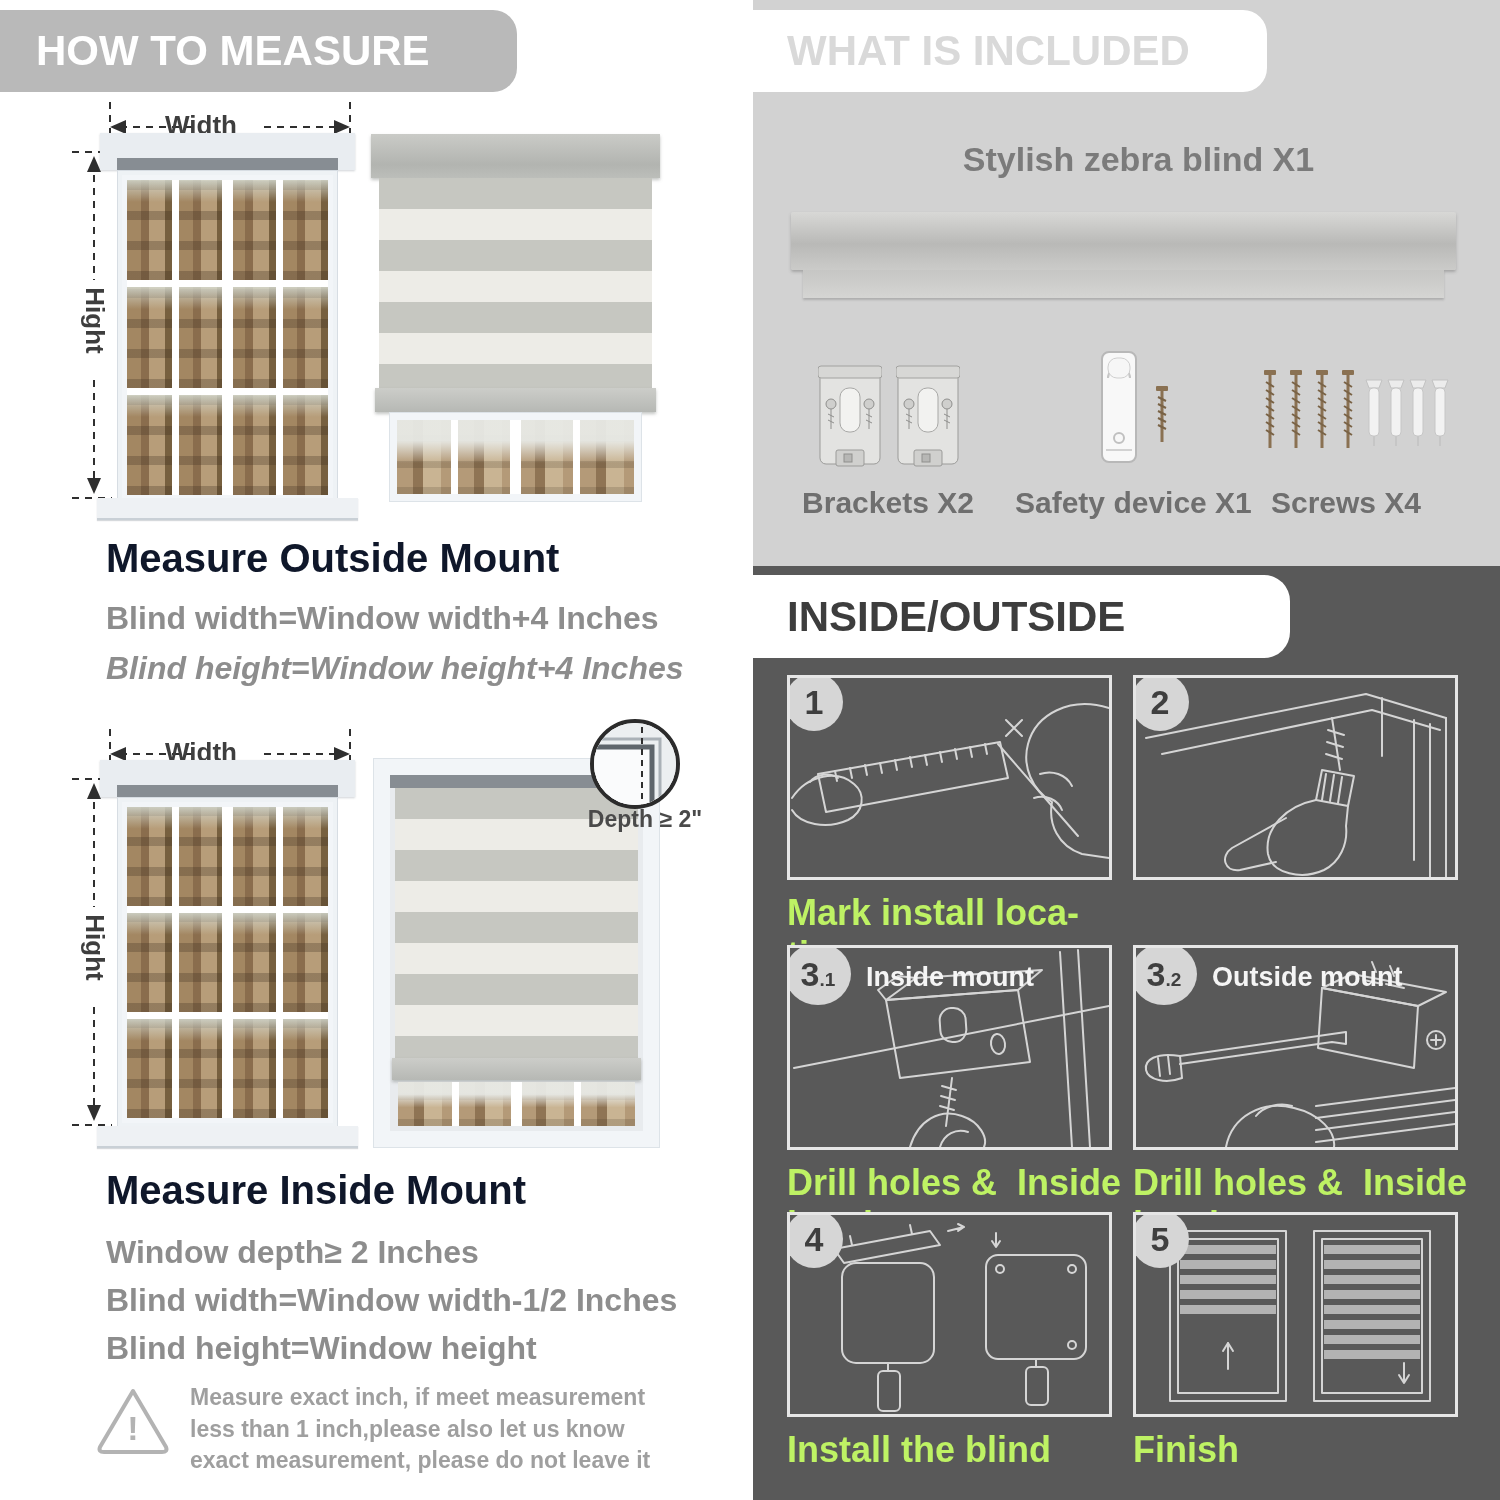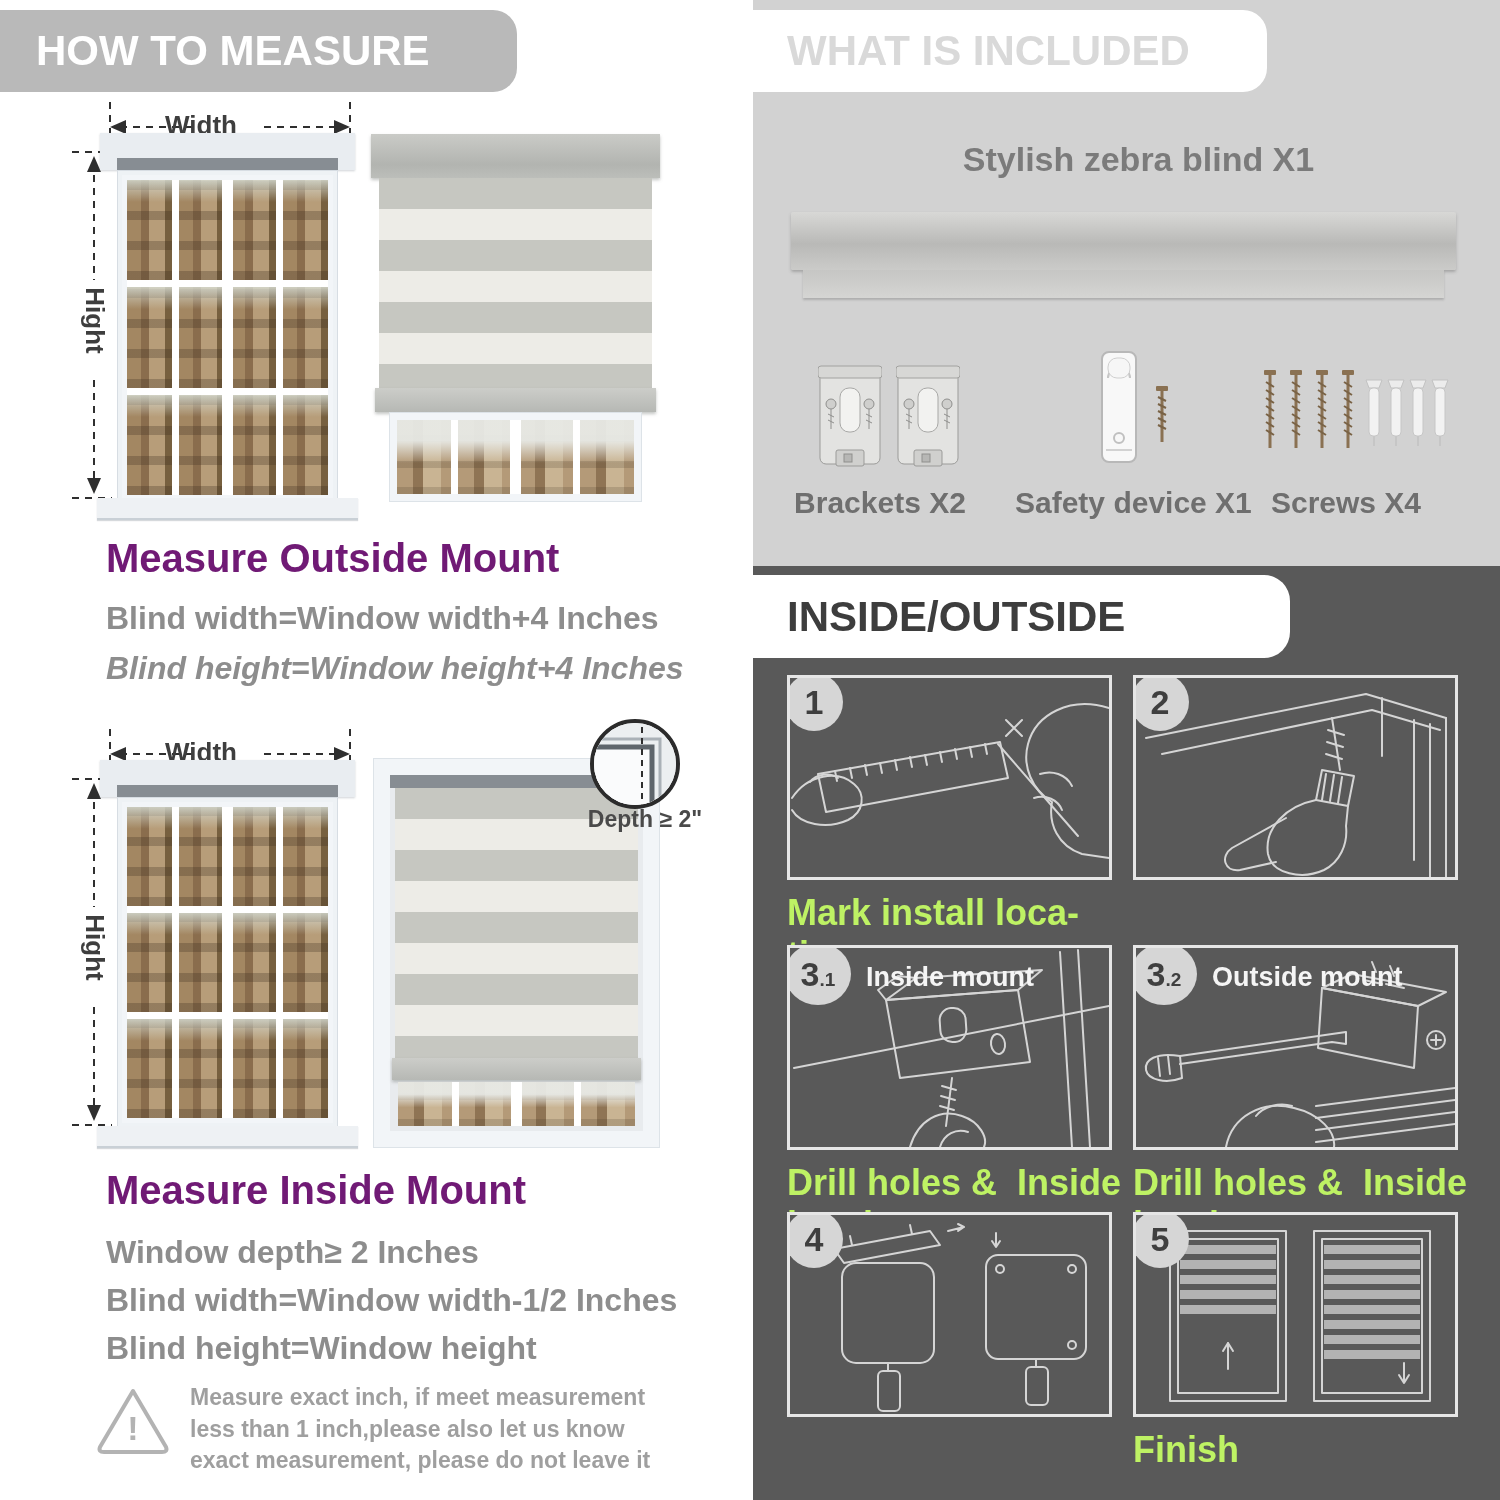--- a/index.html
+++ b/index.html
@@ -44,21 +44,21 @@
             box-shadow:0 2px 3px rgba(90,95,90,.35);}
   .zebra{background:repeating-linear-gradient(180deg,#c6c7c1 0 31px,#edece7 31px 62px);}
   .botrail{background:linear-gradient(180deg,#cccdc9,#b6b8b4);box-shadow:0 2px 3px rgba(90,95,90,.35);}
   .inframe{background:#f2f5f8;border:1px solid #dde3e8;box-sizing:border-box;}
   .opening{background:#e8ebee;}
 
   .detail-circle{border:4px solid #2b2b2b;border-radius:50%;background:#ffffff;overflow:hidden;box-sizing:border-box;}
   .depth-label{font-size:23px;font-weight:bold;color:#4a4a4a;text-align:center;white-space:nowrap;}
 
   
-  .h-measure{font-size:40px;font-weight:bold;color:#701a75;}
+  .h-measure{font-size:40px;font-weight:bold;color:#0f172a;}
   .t-measure{font-size:32px;font-weight:bold;color:#8d8d8d;}
   .warn-text{font-size:23px;font-weight:bold;color:#9f9f9f;line-height:1.38;}
 
   
   .blind-title{font-size:34px;font-weight:bold;color:#7b7b7b;text-align:center;}
   .rail-main{background:linear-gradient(180deg,#d8d8d6,#b9b9b7 55%,#cbcbc9),
              repeating-linear-gradient(180deg, rgba(255,255,255,.22) 0 3px, rgba(0,0,0,0) 3px 6px);
              background-blend-mode:normal;border-radius:2px;box-shadow:0 2px 3px rgba(110,110,110,.45);}
   .rail-lip{background:linear-gradient(180deg,#c6c6c4,#d5d5d3);box-shadow:0 2px 2px rgba(110,110,110,.35);}
   .item-label{font-size:30px;font-weight:bold;color:#6f6f6f;text-align:center;white-space:nowrap;}
@@ -270,21 +270,21 @@
       <use href="#scr" x="2" y="4"></use>
         <use href="#scr" x="28" y="4"></use>
         <use href="#scr" x="54" y="4"></use>
         <use href="#scr" x="80" y="4"></use>
       <use href="#anch" x="104" y="6"></use>
         <use href="#anch" x="126" y="6"></use>
         <use href="#anch" x="148" y="6"></use>
         <use href="#anch" x="170" y="6"></use>
     </svg>
 
-    <div class="abs item-label" style="left:32px;top:486px;width:190px;">Brackets X2</div>
+    <div class="abs item-label" style="left:40px;top:486px;width:190px;">Brackets X2</div>
     <div class="abs item-label" style="left:262px;top:486px;width:230px;">Safety device X1</div>
     <div class="abs item-label" style="left:503px;top:486px;width:180px;">Screws X4</div>
   </div>
 
   <div class="abs panel-dark">
     <div class="abs hdr-mount">INSIDE/OUTSIDE MOUNT</div>
 
     <div class="step-box" style="left:34px;top:109px;">
       <svg class="art" viewBox="0 0 319 199">
         <path d="M28,96 L210,64 L218,100 L36,134 Z"></path>
@@ -378,20 +378,21 @@
           <circle cx="282" cy="130" r="4"></circle>
         <path d="M246,144 v8"></path>
         <rect x="236" y="152" width="22" height="38" rx="5"></rect>
       </svg>
       <div class="step-badge">
         <span>4</span>
           <span class="sub"></span>
       </div>
       <div class="step-title"></div>
     </div>
+    <div class="step-caption" style="left:34px;top:863px;">Install the blind</div>
 
     <div class="step-box" style="left:380px;top:646px;">
       <svg class="art" viewBox="0 0 319 199">
         <rect x="34" y="16" width="116" height="170"></rect>
         <rect x="42" y="24" width="100" height="154"></rect>
         <rect class="fillband" x="44" y="30" width="96" height="9"></rect>
         <rect class="fillband" x="44" y="45" width="96" height="9"></rect>
         <rect class="fillband" x="44" y="60" width="96" height="9"></rect>
         <rect class="fillband" x="44" y="75" width="96" height="9"></rect>
         <rect class="fillband" x="44" y="90" width="96" height="9"></rect>

